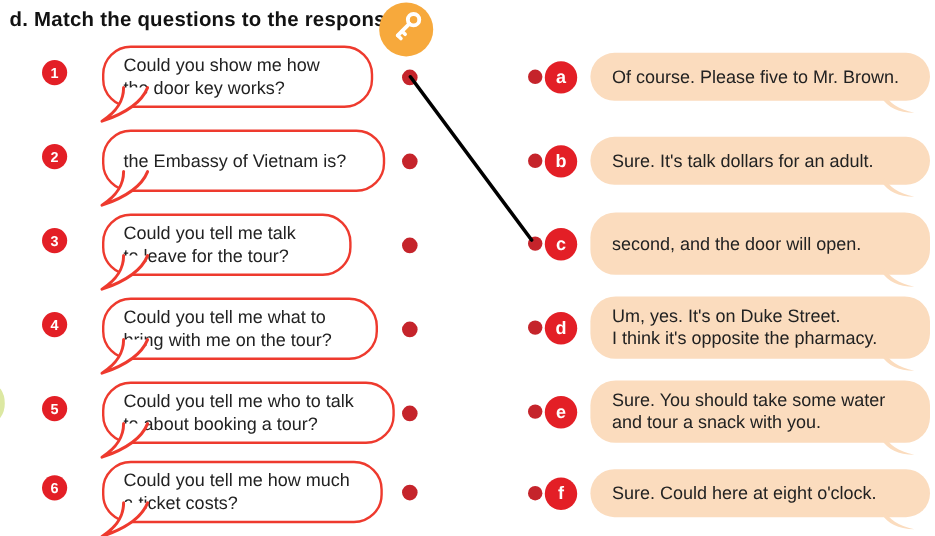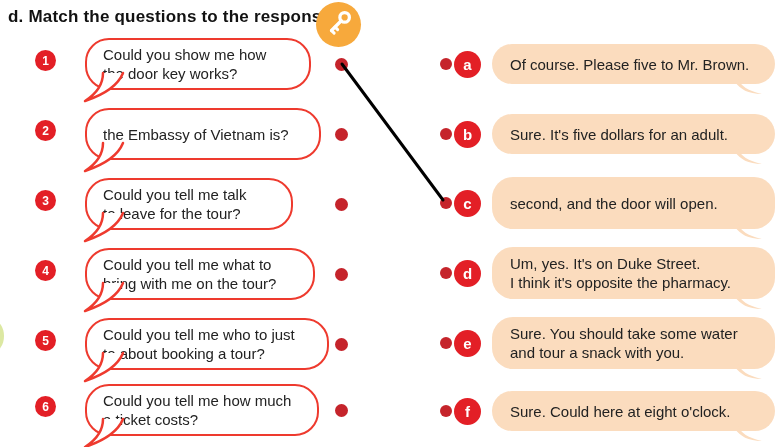--- a/index.html
+++ b/index.html
@@ -156,21 +156,21 @@
 
   <div class="q-row q5">
     <div class="num-badge">
         <span>5</span>
       </div>
     <div class="q-bubble">
       <svg class="q-tail" viewBox="0 0 64 34">
         <path d="M 50 3 C 46 13 36 23 12 31 C 26 22 30 13 30 3" fill="#ffffff" stroke="#ee3a2e" stroke-width="2.5" stroke-linejoin="round" stroke-linecap="round"></path>
       </svg>
       <div class="q-text">
-        <div>Could you tell me who to just</div>
+        <div>Could you tell me who to talk</div>
           <div>to about booking a tour?</div>
       </div>
     </div>
     <div class="dot dot-left"></div>
   </div>
 
   <div class="q-row q6">
     <div class="num-badge">
         <span>6</span>
       </div>
@@ -205,21 +205,21 @@
   <div class="r-row rb">
     <div class="dot dot-right"></div>
     <div class="letter-badge">
         <span>b</span>
       </div>
     <div class="r-bubble single">
       <svg class="r-tail" viewBox="0 0 30 18">
         <path d="M 2 0 C 6 8 13 13 27 16 C 13 16 5 11 0 4 Z" fill="#fbdcbe"></path>
       </svg>
       <div class="r-text">
-        <div>Sure. It's five dollars for an adult.</div>
+        <div>Sure. It's talk dollars for an adult.</div>
           <div></div>
       </div>
     </div>
   </div>
 
   <div class="r-row rc">
     <div class="dot dot-right"></div>
     <div class="letter-badge">
         <span>c</span>
       </div>

